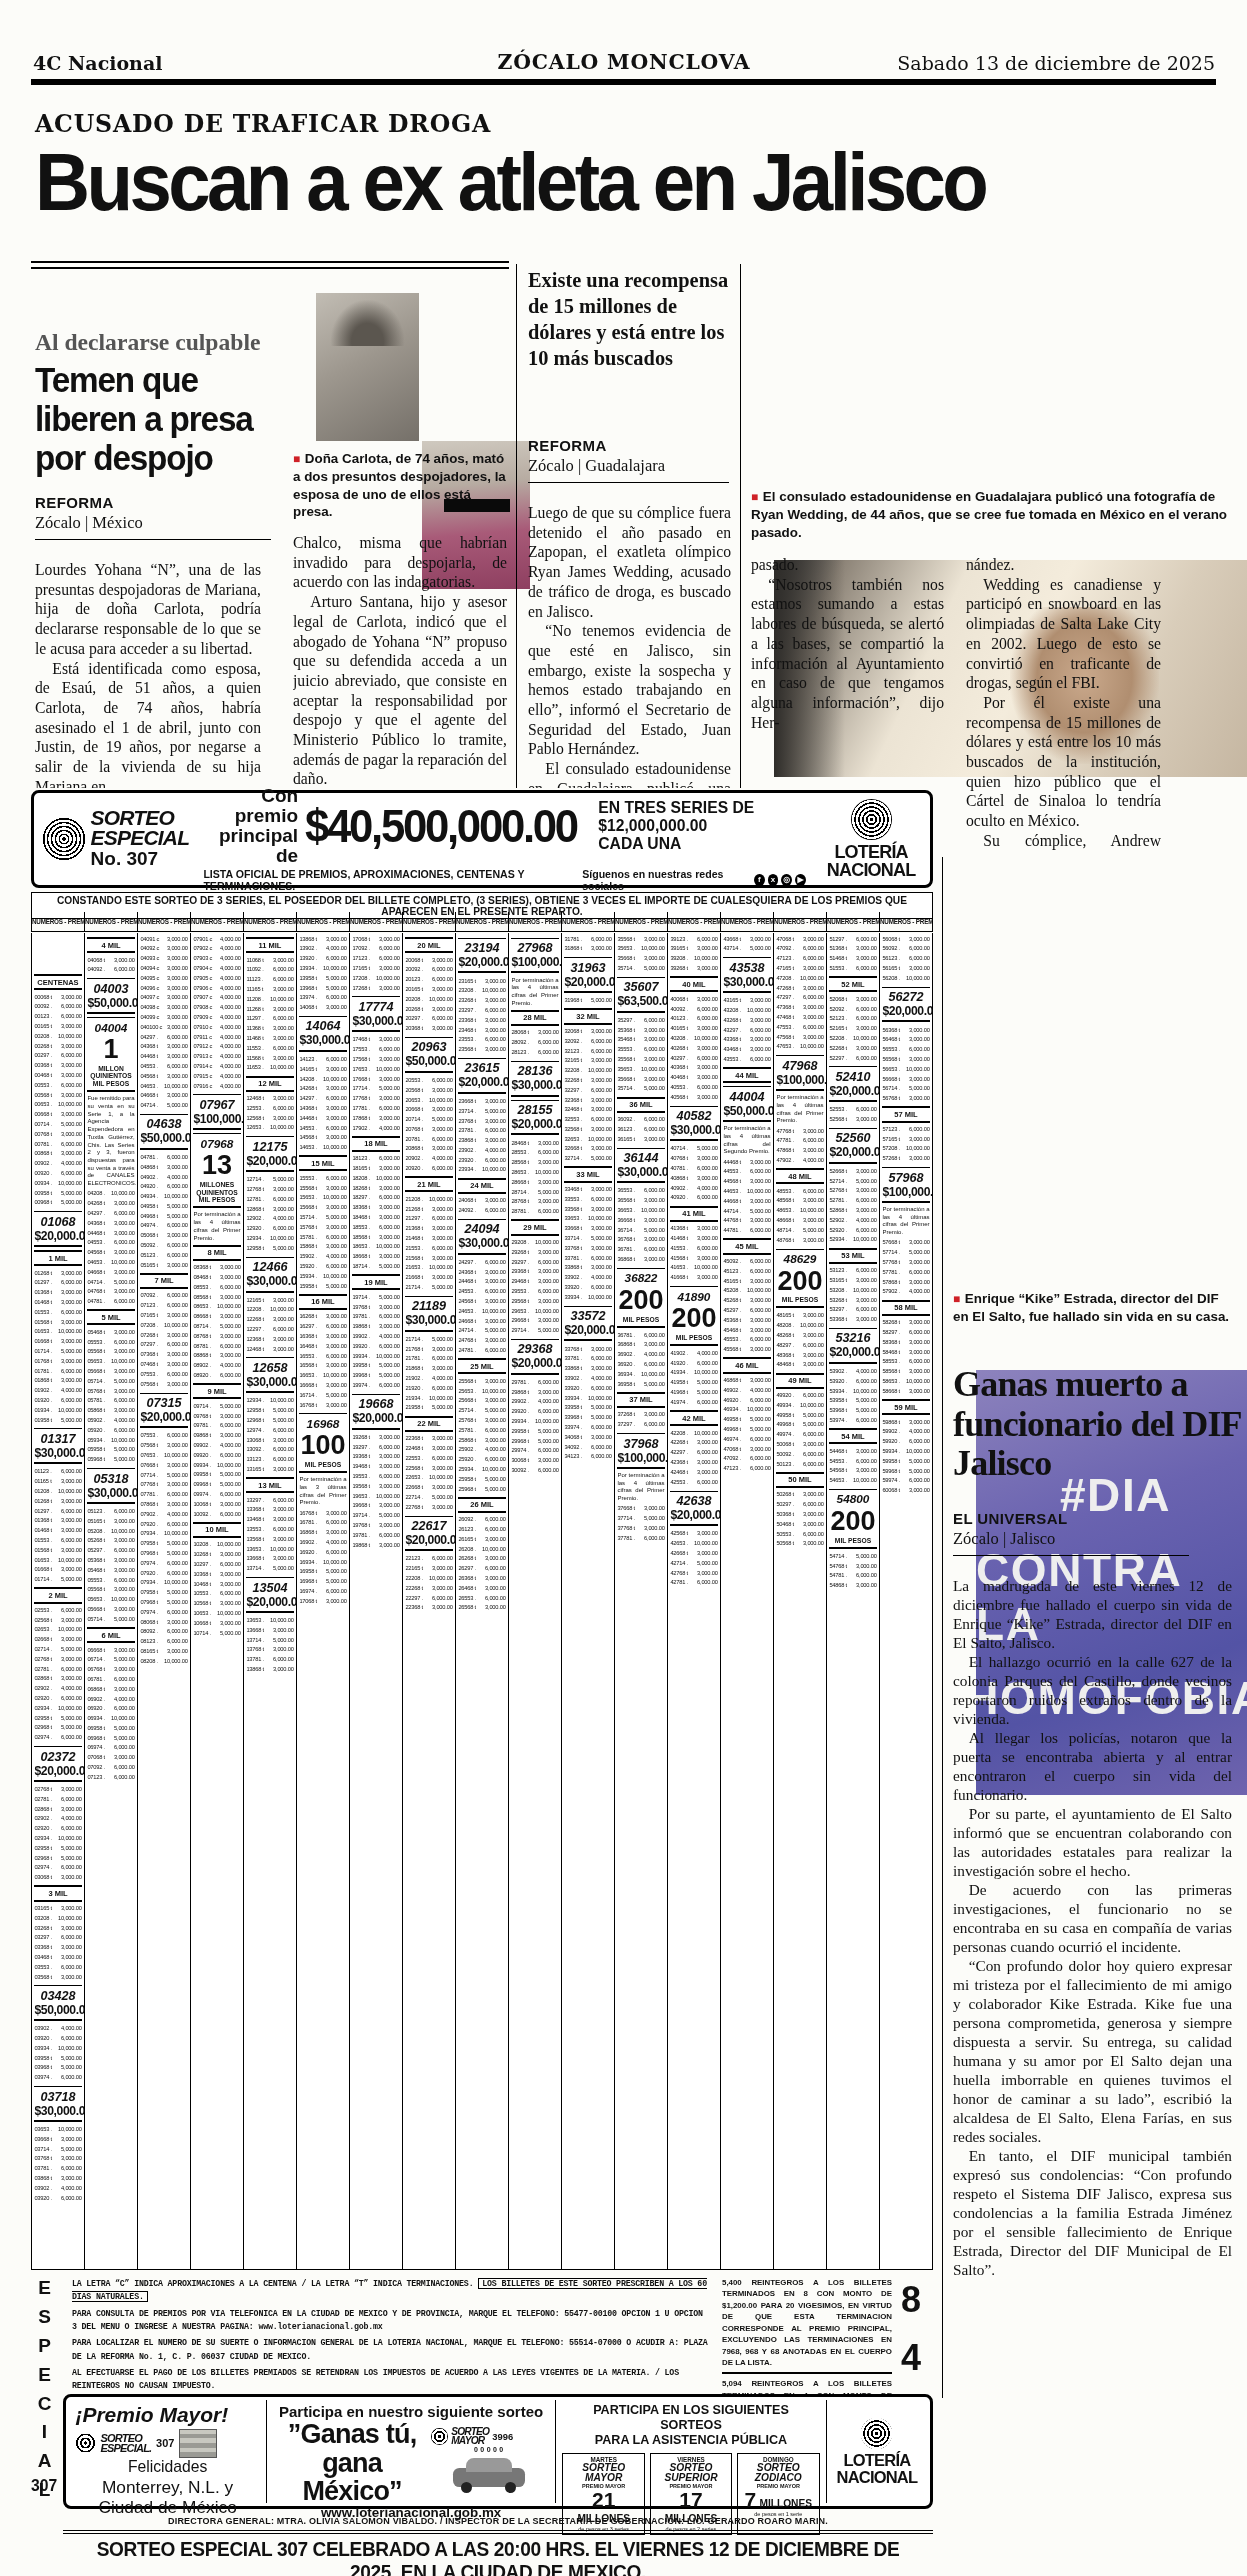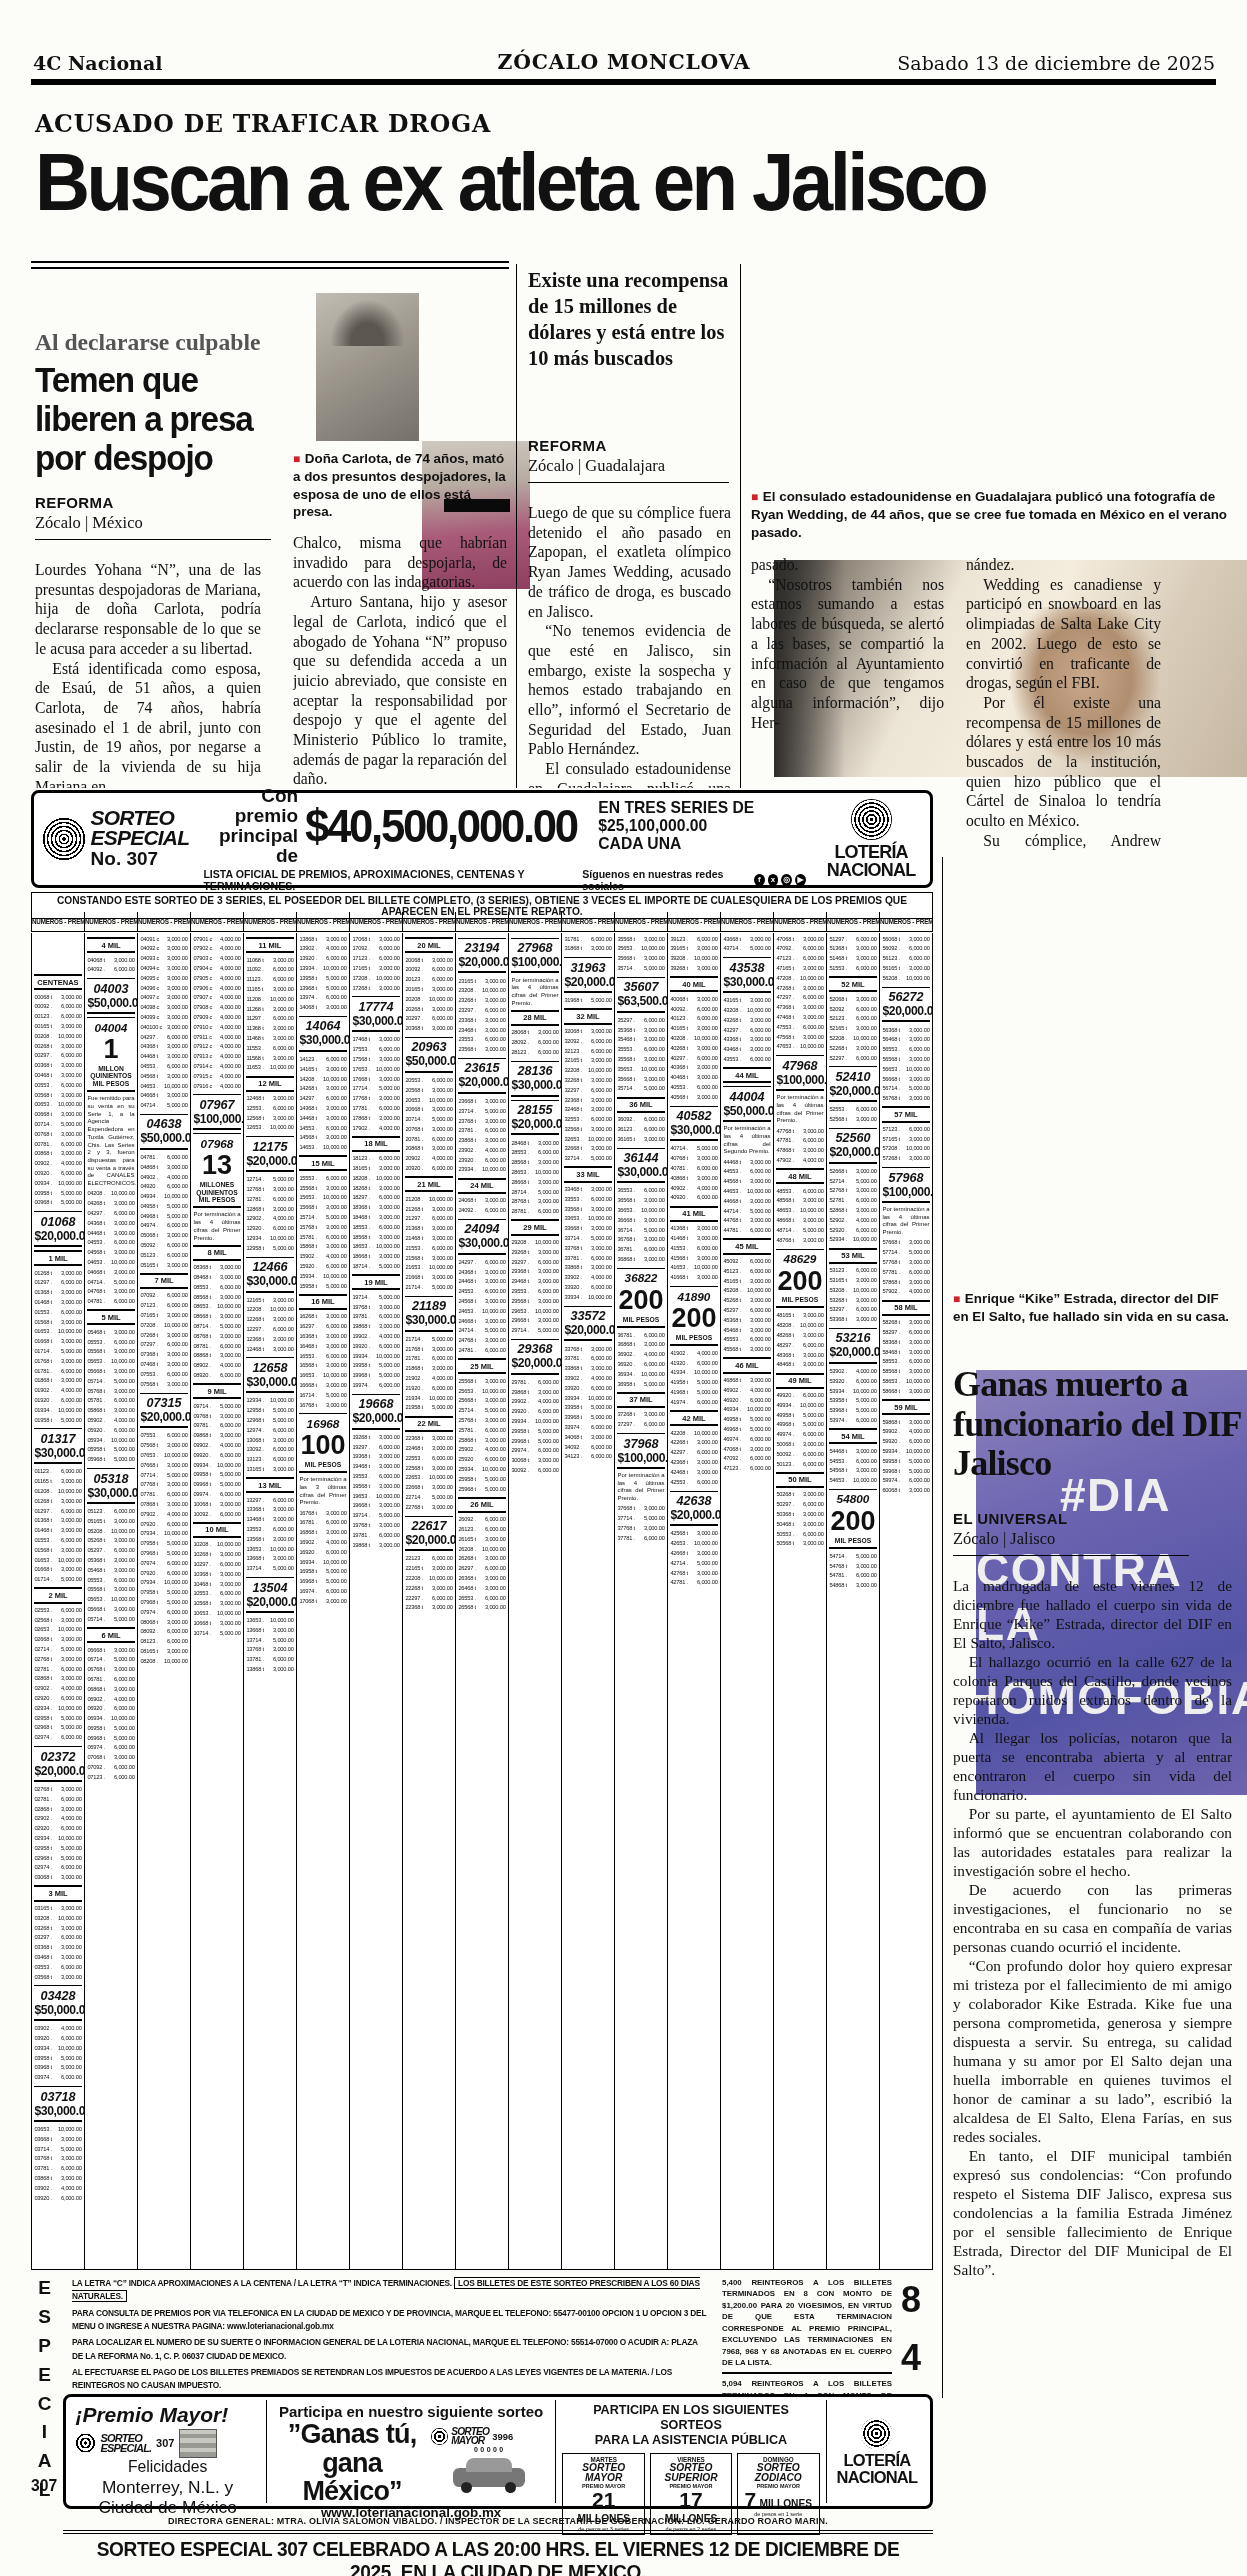--- a/index.html
+++ b/index.html
@@ -180,21 +180,21 @@
         <div class="sorteo-logo"><span>SORTEO</span><br><span>ESPECIAL</span></div>
         <div class="b-no">No. 307</div>
       </div>
     </div>
     <div style="flex:1;display:flex;flex-direction:column;justify-content:center;">
       <div style="display:flex;align-items:center;gap:7px;">
         <div class="b-conpremio" style="width:101px;">Con premio principal de</div>
         <div class="b-amount">$40,500,000.00</div>
         <div class="b-series">
           <div>EN TRES SERIES DE</div>
-          <div>$25,100,000.00</div>
+          <div>$12,000,000.00</div>
           <div>CADA UNA</div>
         </div>
       </div>
       <div style="display:flex;justify-content:space-between;align-items:center;margin-top:1.6px;padding:0 6.3px;">
         <div class="b-lista">LISTA OFICIAL DE PREMIOS, APROXIMACIONES, CENTENAS Y TERMINACIONES.</div>
         <div class="b-social">
           <span>Síguenos en nuestras redes sociales</span>
           <span class="soc">f</span>
           <span class="soc">x</span>
           <span class="soc">◎</span>
@@ -3850,21 +3850,21 @@
       <p>Al llegar los policías, notaron que la puerta se encontraba abierta y al entrar encontraron el cuerpo sin vida del funcionario.</p>
       <p>Por su parte, el ayuntamiento de El Salto informó que se encuentran colaborando con las autoridades estatales para realizar la investigación sobre el hecho.</p>
       <p>De acuerdo con las primeras investigaciones, el funcionario no se encontraba en su casa en compañía de varias personas cuando ocurrió el incidente.</p>
       <p>“Con profundo dolor hoy quiero expresar mi tristeza por el fallecimiento de mi amigo y colaborador Kike Estrada. Kike fue una persona comprometida, generosa y siempre dispuesta a servir. Su entrega, su calidad humana y su amor por El Salto dejan una huella imborrable en quienes tuvimos el honor de caminar a su lado”, escribió la alcaldesa de El Salto, Elena Farías, en sus redes sociales.</p>
       <p>En tanto, el DIF municipal también expresó sus condolencias: “Con profundo respeto el Sistema DIF Jalisco, expresa sus condolencias a la familia Estrada Jiménez por el sensible fallecimiento de Enrique Estrada, Director del DIF Municipal de El Salto”.</p>
     </div>
 
   <div class="abs vertstrip" style="left:33px;top:2277px;height:197px;">ESPECIAL</div>
   <div class="abs" style="left:31px;top:2477px;font:bold 15.7px 'Liberation Sans',sans-serif;">307</div>
 
-  <div class="abs legal" style="left:72px;top:2277px;width:637px;">
+  <div class="abs legal" style="left:72px;top:2277px;width:637px;font-family:Liberation Mono, monospace;">
     <div><span>LA LETRA “C” INDICA APROXIMACIONES A LA CENTENA / LA LETRA “T” INDICA TERMINACIONES.</span> <span class="hl">LOS BILLETES DE ESTE SORTEO PRESCRIBEN A LOS 60 DIAS NATURALES.</span></div>
     <div>PARA CONSULTA DE PREMIOS POR VIA TELEFONICA EN LA CIUDAD DE MEXICO Y DE PROVINCIA, MARQUE EL TELEFONO: 55477-00100 OPCION 1 U OPCION 3 DEL MENU O INGRESE A NUESTRA PAGINA: www.loterianacional.gob.mx</div>
     <div>PARA LOCALIZAR EL NUMERO DE SU SUERTE O INFORMACION GENERAL DE LA LOTERIA NACIONAL, MARQUE EL TELEFONO: 55514-07000 O ACUDIR A: PLAZA DE LA REFORMA No. 1, C. P. 06037 CIUDAD DE MEXICO.</div>
     <div>AL EFECTUARSE EL PAGO DE LOS BILLETES PREMIADOS SE RETENDRAN LOS IMPUESTOS DE ACUERDO A LAS LEYES VIGENTES DE LA MATERIA. / LOS REINTEGROS NO CAUSAN IMPUESTO.</div>
   </div>
   <div class="abs" style="left:722px;top:2277px;width:170px;" id="reint">
       <div class="reint">5,400 REINTEGROS A LOS BILLETES TERMINADOS EN 8 CON MONTO DE $1,200.00 PARA 20 VIGESIMOS, EN VIRTUD DE QUE ESTA TERMINACION CORRESPONDE AL PREMIO PRINCIPAL, EXCLUYENDO LAS TERMINACIONES EN 7968, 968 Y 68 ANOTADAS EN EL CUERPO DE LA LISTA.</div>
       <div class="reint">5,094 REINTEGROS A LOS BILLETES TERMINADOS EN 4 CON MONTO DE $1,200.00 PARA 20 VIGESIMOS, EN VIRTUD DE QUE ESTA TERMINACION CORRESPONDE AL SEGUNDO PREMIO, EXCLUYENDO LAS 4 ULTIMAS CIFRAS EN 4004 ANOTADAS EN EL CUERPO DE LA LISTA.</div>
     </div>
   <div class="abs bigdigit" style="left:901px;top:2279px;">8</div>

